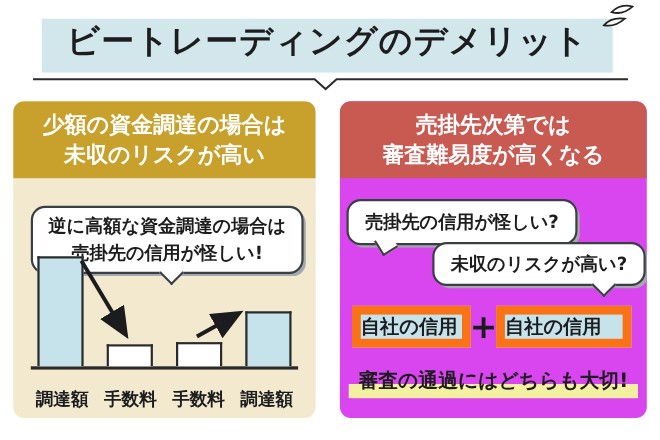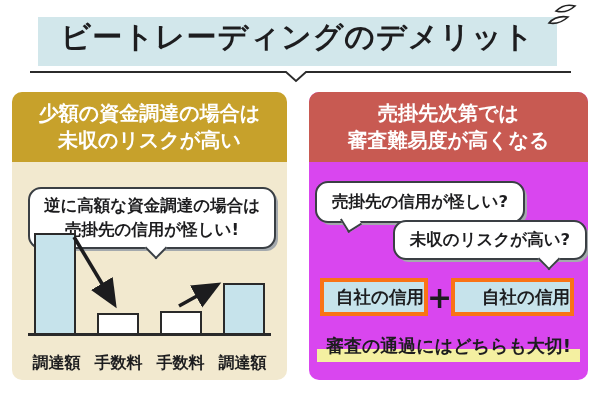--- a/index.html
+++ b/index.html
@@ -43,22 +43,22 @@
   .bars{position:relative;display:flex;justify-content:space-between;align-items:flex-end;
       height:103px;border-bottom:3px solid #2a2a2a;}
   .slot{width:54px;display:flex;justify-content:center;}
   .bar{width:42px;border:2px solid #2a2a2a;border-bottom:none;box-sizing:border-box;}
   .arrows{position:absolute;left:0;top:0;pointer-events:none;}
   .chart-labels{display:flex;justify-content:space-between;margin-top:17px;}
   .slot-label{width:57px;text-align:center;font-size:16px;font-weight:bold;white-space:nowrap;}
 
   
   .credit-row{position:absolute;left:0;top:116px;width:100%;height:40px;}
-  .credit-box{position:absolute;height:38px;background:#c6e3eb;border:4px solid #f97316;
-      box-sizing:border-box;display:flex;align-items:center;justify-content:flex-end;
+  .credit-box{position:absolute;height:38px;background:#c6e3eb;border:8px solid #f97316;
+      box-sizing:border-box;display:flex;align-items:center;justify-content:flex-start;
       font-size:17.5px;font-weight:bold;}
   .box-own{left:11px;width:108px;}
   .box-customer{left:142px;width:123px;}
   .plus{position:absolute;left:119px;width:23px;height:38px;display:flex;align-items:center;
       justify-content:center;font-size:30px;font-weight:bold;color:#1c1c1e;}
   .footer-line{position:absolute;left:0;top:170px;width:100%;text-align:center;}
   .marker{display:inline-block;font-size:18px;font-weight:bold;padding:2px 9px 4px;
       background:linear-gradient(to top,#f4f0a1 42%,rgba(0,0,0,0) 42%);}
 </style>
 </head>

